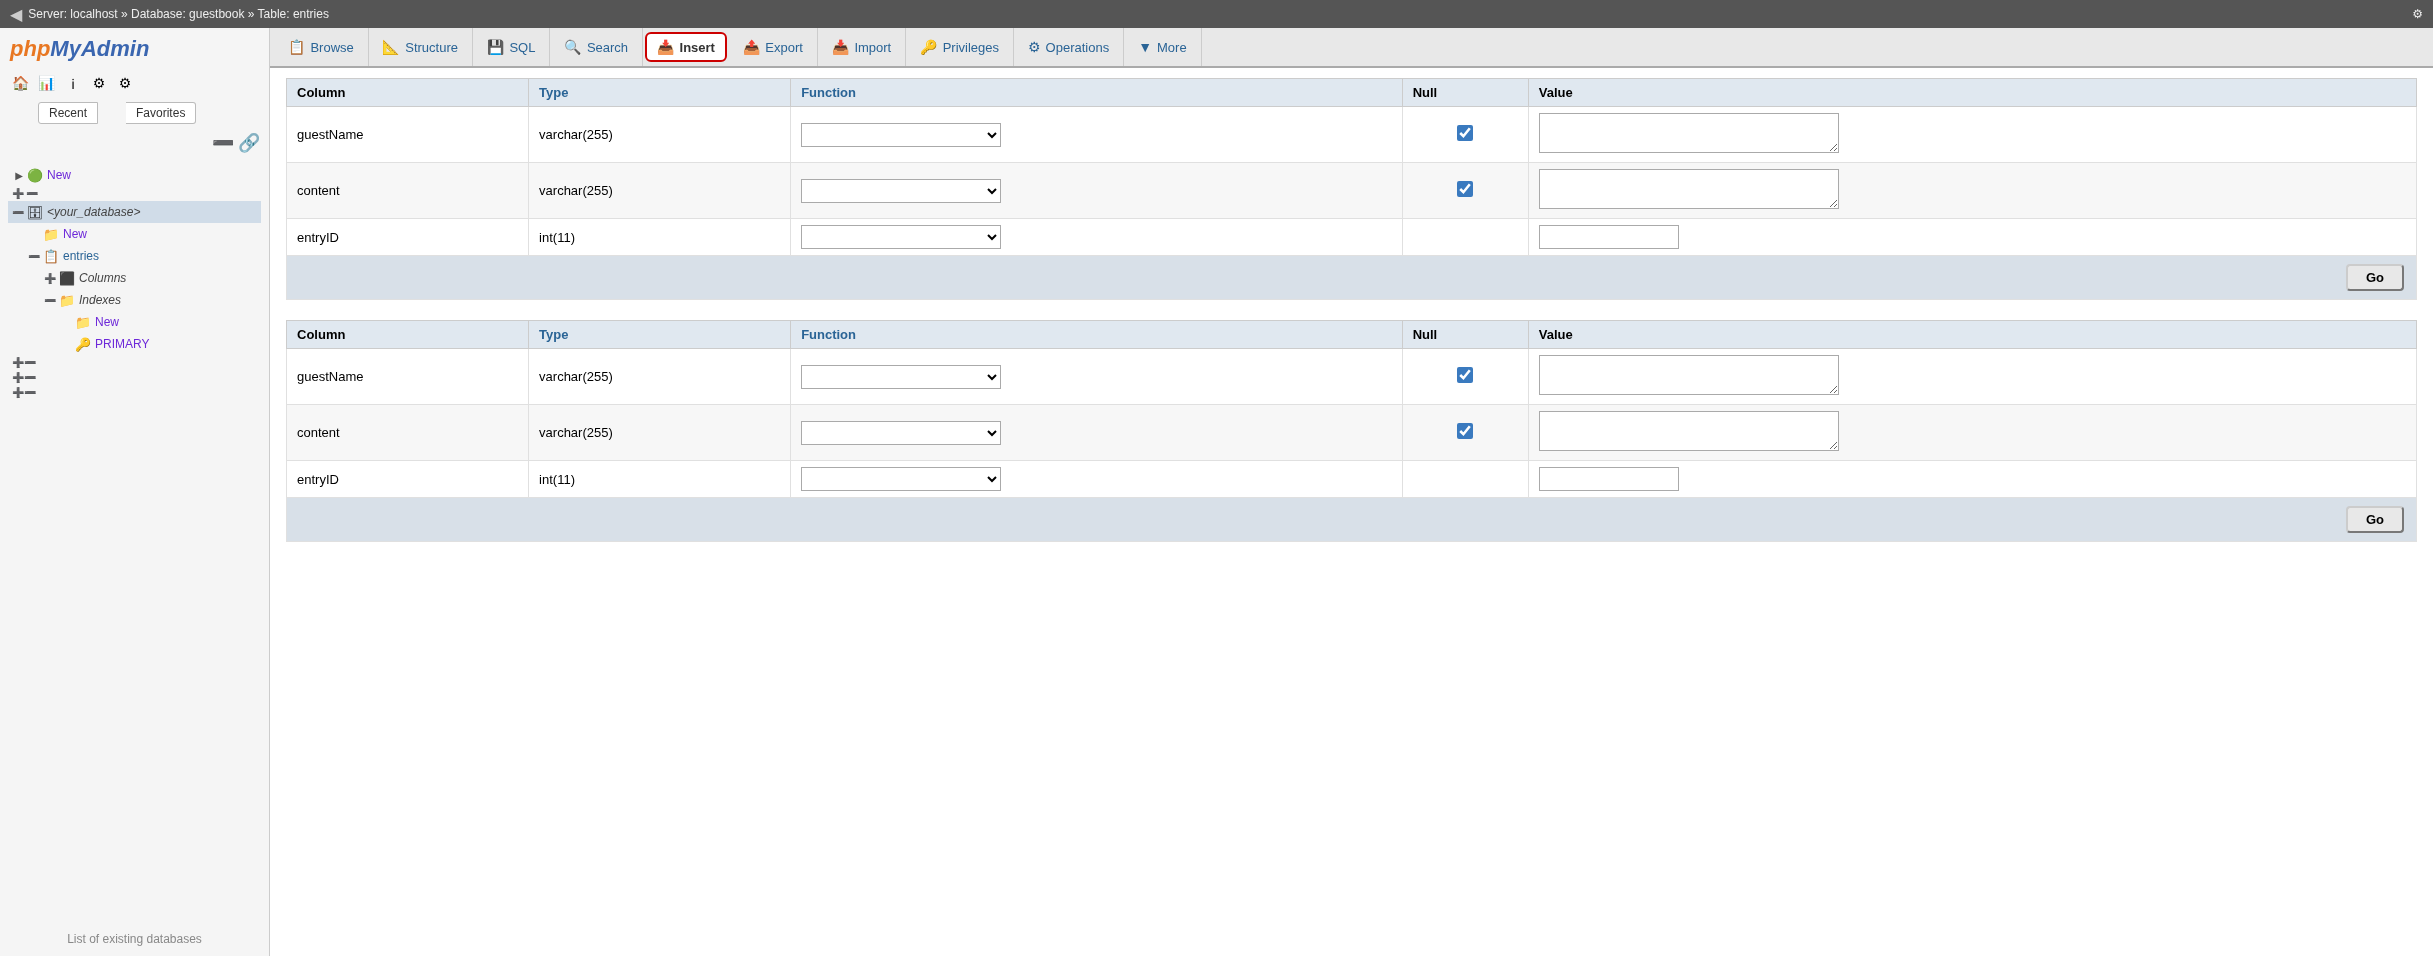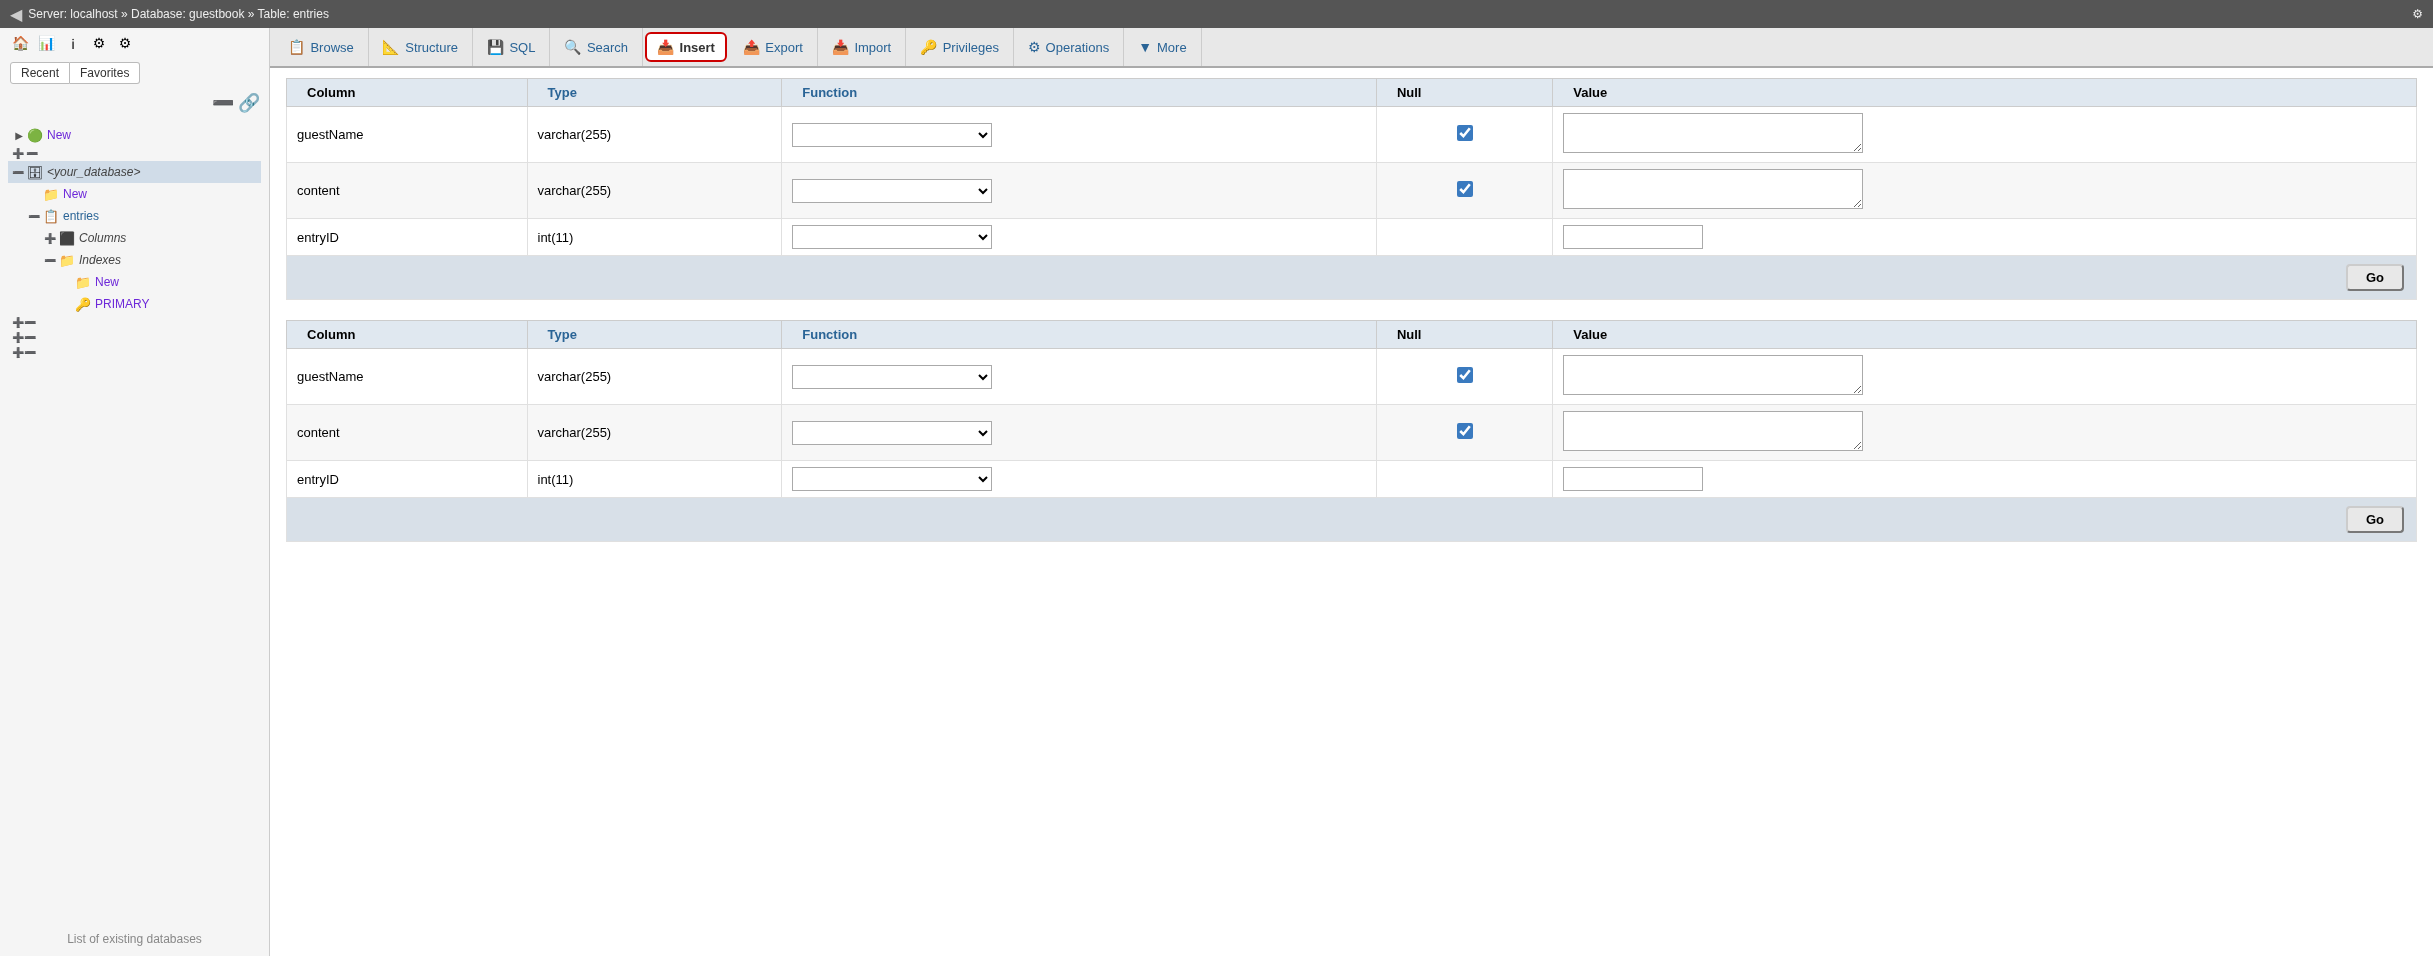--- a/index.html
+++ b/index.html
@@ -44,20 +44,21 @@
     .sidebar-icon { width: 22px; height: 22px; display: flex; align-items: center; justify-content: center; cursor: pointer; font-size: 14px; }
 
     .sidebar-tabs { display: flex; gap: 0; padding: 4px 10px; }
     .sidebar-tab {
       padding: 3px 10px;
       font-size: 12px;
       cursor: pointer;
       color: #333;
       border: 1px solid #bbb;
       background: #fff;
+      margin-left: 28px;
     }
     .sidebar-tab:first-child { border-radius: 3px 0 0 3px; }
     .sidebar-tab:last-child { border-radius: 0 3px 3px 0; border-left: none; }
 
     .sidebar-actions { display: flex; gap: 4px; padding: 4px 8px; justify-content: flex-end; }
     .sidebar-action { cursor: pointer; font-size: 18px; color: #888; }
 
     .tree-section { padding: 6px 8px; flex: 1; }
     .tree-item { display: flex; align-items: center; padding: 2px 4px; cursor: pointer; white-space: nowrap; }
     .tree-item.selected { background: #d0dce8; }
@@ -98,21 +99,21 @@
     .tab-icon { font-size: 14px; }
 
     
     .content-body { flex: 1; overflow-y: auto; padding: 0; background: #fff; }
 
     
     .insert-section { padding: 10px 16px; }
     .insert-table { width: 100%; border-collapse: collapse; }
     .insert-table th {
       background: #e0e8f0;
-      padding: 6px 20px;
+      padding: 6px 10px;
       text-align: left;
       font-size: 13px;
       font-weight: bold;
       color: #000;
       border: 1px solid #ccc;
     }
     .insert-table th.blue { color: #2a6496; }
     .insert-table td {
       padding: 6px 10px;
       border: 1px solid #e0e0e0;
@@ -180,20 +181,24 @@
     <span class="title-bar-nav">◀</span>
     <span style="font-size:12px;">Server: localhost » Database: guestbook » Table: entries</span>
   </div>
   <span style="cursor:pointer;">⚙</span>
 </div>
 
 <div class="main-layout">
 
   <div class="sidebar">
 
+    <div class="phpmyadmin-logo">
+      <span class="logo-php">php</span>
+      <span class="logo-myadmin">MyAdmin</span>
+    </div>
 
     <div class="sidebar-icons">
       <span class="sidebar-icon">🏠</span>
       <span class="sidebar-icon">📊</span>
       <span class="sidebar-icon">ℹ</span>
       <span class="sidebar-icon">⚙</span>
       <span class="sidebar-icon">⚙</span>
     </div>
 
     <div class="sidebar-tabs">

